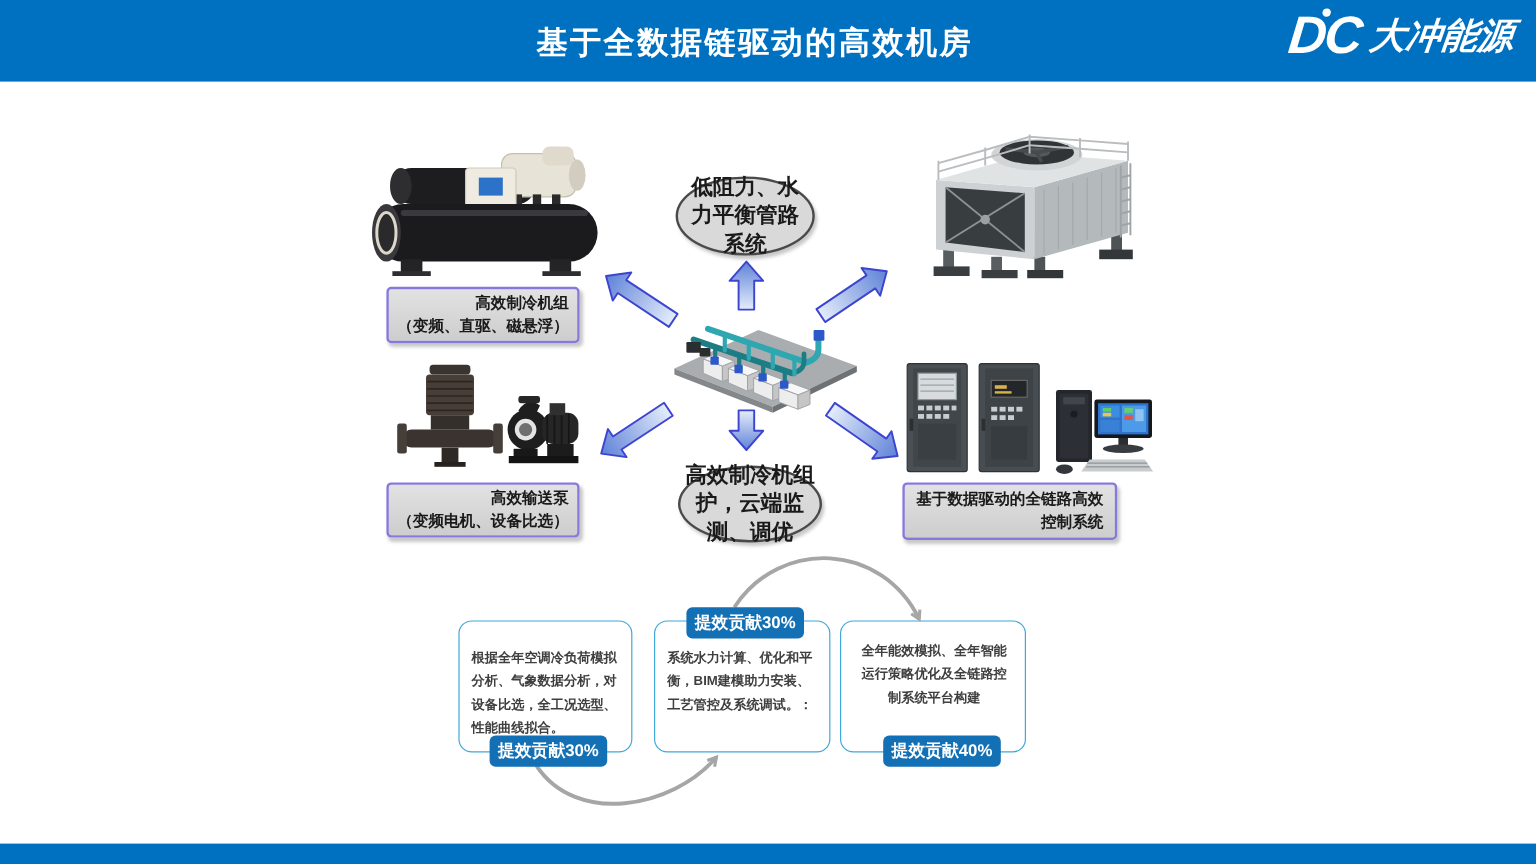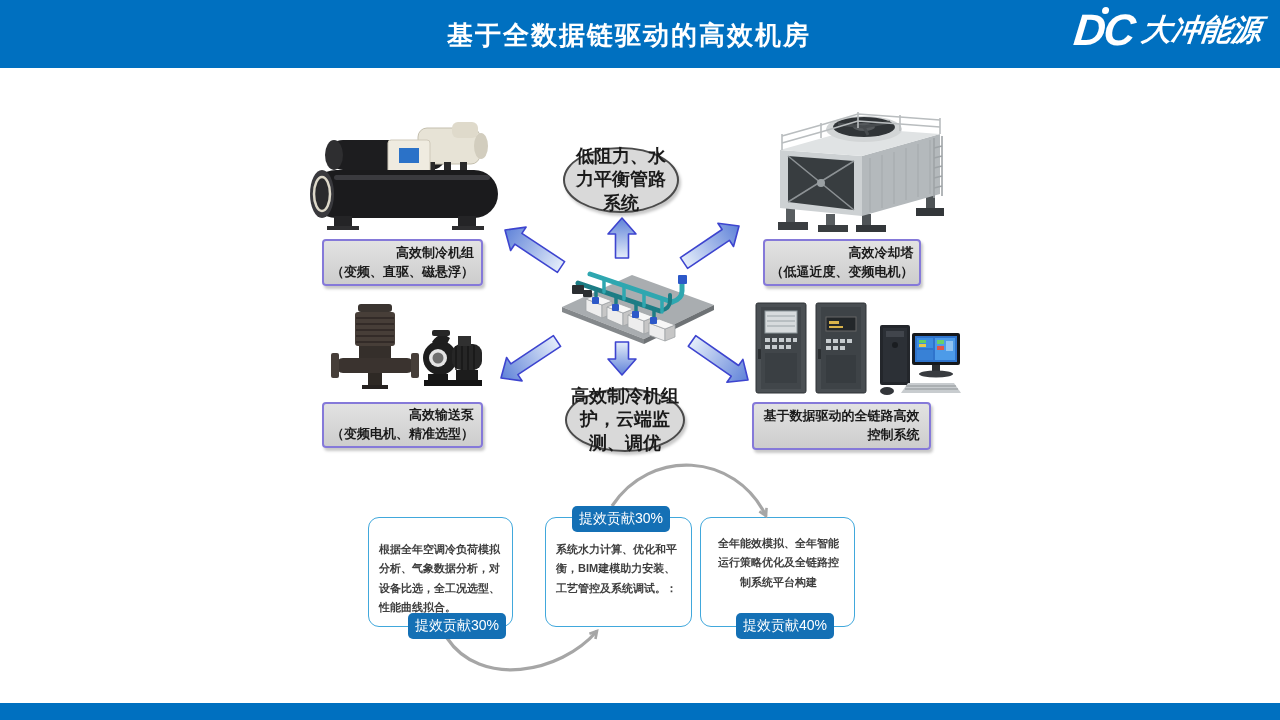--- a/index.html
+++ b/index.html
@@ -20,21 +20,21 @@
     font-size:18px; line-height:1.3; color:#1a1a1a; white-space:pre-line; font-weight:600;
     box-shadow:2px 3px 3px rgba(0,0,0,0.22); }
   .plabel { background:linear-gradient(#E2E2E2,#CDCDCD); border:2px solid #8579D9; border-radius:4px;
     display:flex; align-items:center; justify-content:center; text-align:right;
     font-size:13px; line-height:1.45; color:#1a1a1a; white-space:pre-line; font-weight:600;
     box-shadow:2px 3px 3px rgba(0,0,0,0.22); }
 
   .pbox { background:#fff; border:1.5px solid #41A8DC; border-radius:11px; color:#3f3f3f;
     font-size:11px; line-height:1.75; font-weight:700; padding:22px 8px 8px 10px; white-space:pre-line; }
   .pbox.center { text-align:center; }
-  .badge { background:#1470B5; border-radius:5px; color:#fff; font-size:14px; font-weight:normal;
+  .badge { background:#1470B5; border-radius:5px; color:#fff; font-size:14px; font-weight:bold;
     display:flex; align-items:center; justify-content:center; height:26px; width:98px; }
 </style>
 </head>
 <body>
 
 <div class="slide">
 
   <div class="abs header"></div>
   <div class="abs title">基于全数据链驱动的高效机房</div>
   <div class="abs logo">
@@ -249,21 +249,21 @@
       <rect x="74" y="68" width="7" height="7" rx="1"></rect>
         <rect x="92" y="74" width="7" height="7" rx="1"></rect>
       <rect x="120" y="32" width="9" height="9" rx="1"></rect>
     </g>
     <g fill="#2a2e31">
       <rect x="14" y="42" width="12" height="9" rx="1"></rect>
         <rect x="25" y="47" width="9" height="7" rx="1"></rect>
     </g>
   </svg>
 
-  <div class="abs pbox" style="left:368px;top:517px;width:145px;height:110px;">根据全年空调冷负荷模拟
+  <div class="abs pbox" style="left:382px;top:517px;width:145px;height:110px;">根据全年空调冷负荷模拟
 分析、气象数据分析，对
 设备比选，全工况选型、
 性能曲线拟合。</div>
   <div class="abs pbox" style="left:545px;top:517px;width:147px;height:110px;">系统水力计算、优化和平
 衡，BIM建模助力安装、
 工艺管控及系统调试。：</div>
   <div class="abs pbox center" style="left:700px;top:517px;width:155px;height:110px;padding-top:16px;">全年能效模拟、全年智能
 运行策略优化及全链路控
 制系统平台构建</div>
 
@@ -309,24 +309,22 @@
 
   <div class="abs ellipse" style="left:563px;top:147px;width:116px;height:66px;">低阻力、水
 力平衡管路
 系统</div>
   <div class="abs ellipse" style="left:565px;top:388px;width:120px;height:64px;">高效制冷机组
 护，云端监
 测、调优</div>
 
   <div class="abs plabel" style="left:322px;top:239px;width:161px;height:47px;">高效制冷机组
 （变频、直驱、磁悬浮）</div>
-  <div class="abs plabel" style="left:763px;top:239px;width:158px;height:47px;">高效冷却塔
-（低逼近度、变频电机）</div>
   <div class="abs plabel" style="left:322px;top:402px;width:161px;height:46px;">高效输送泵
-（变频电机、精准选型）</div>
+（变频电机、设备比选）</div>
   <div class="abs plabel" style="left:752px;top:402px;width:179px;height:48px;">基于数据驱动的全链路高效
 控制系统</div>
 
   <div class="abs badge" style="left:408px;top:613px;">提效贡献30%</div>
   <div class="abs badge" style="left:572px;top:506px;">提效贡献30%</div>
   <div class="abs badge" style="left:736px;top:613px;">提效贡献40%</div>
 
 </div>
 
 </body></html>

